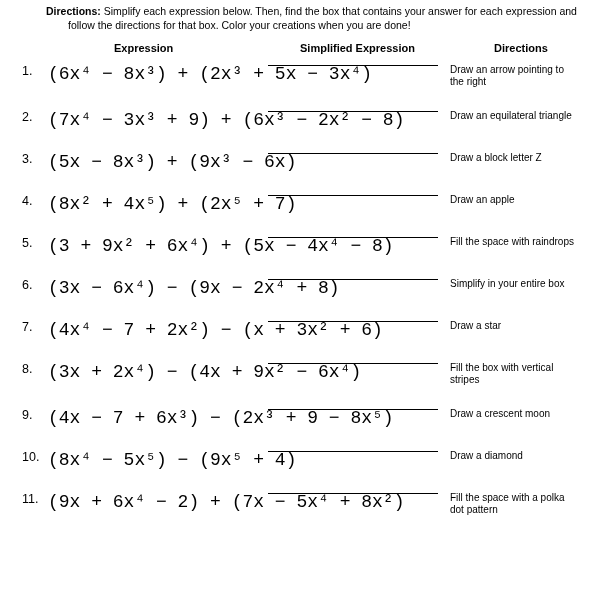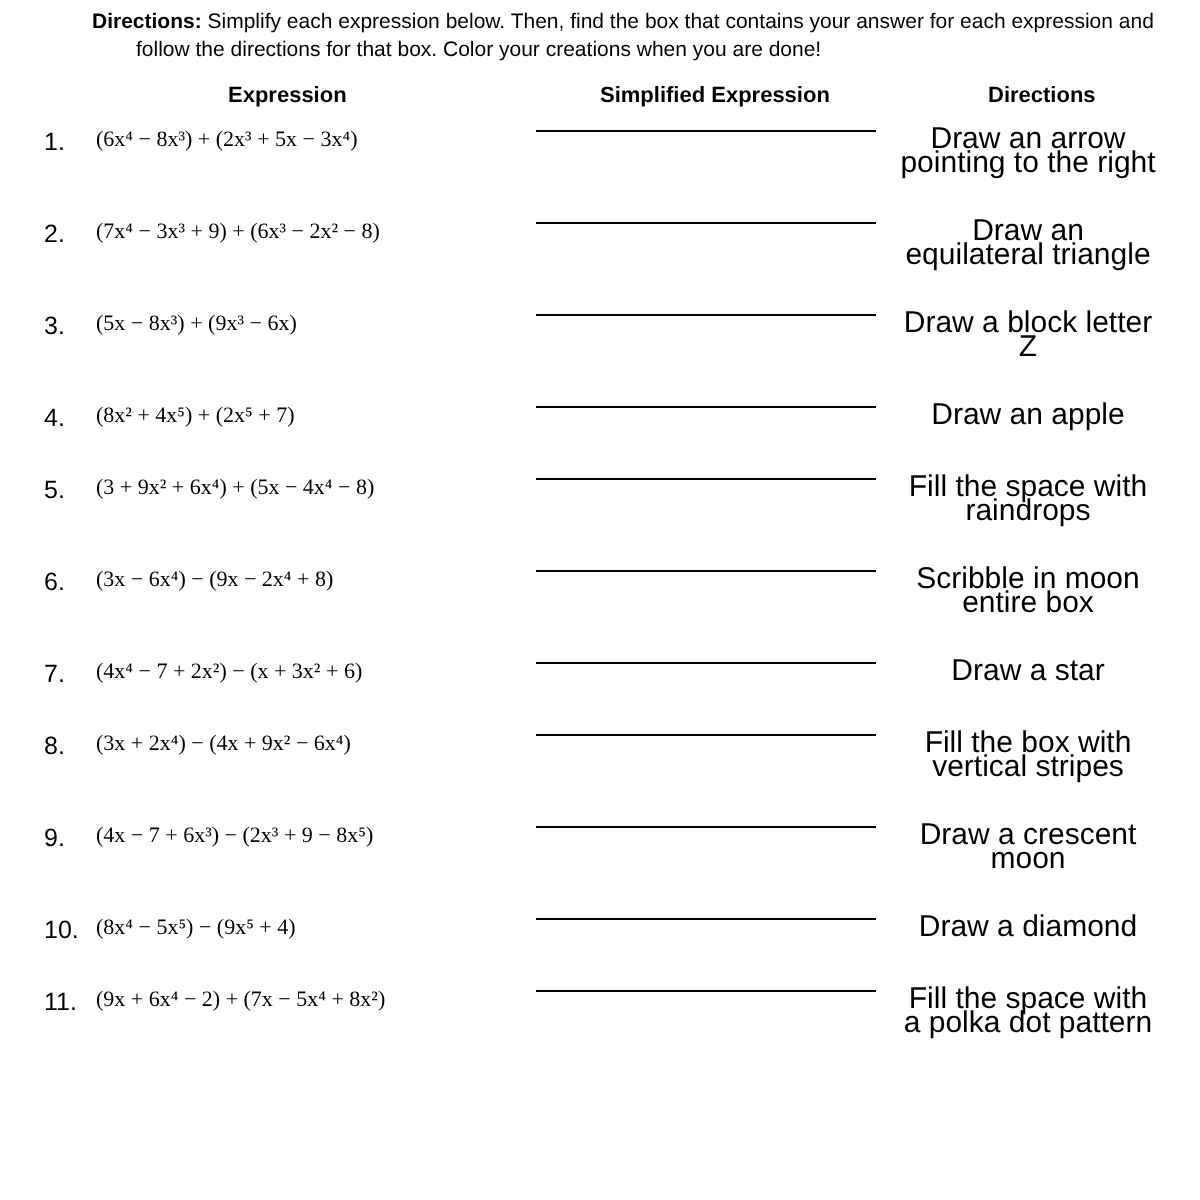--- a/index.html
+++ b/index.html
@@ -70,39 +70,38 @@
   .c-dir {
     width: 128px;
   }
   .row-num {
     font-size: 12.5px;
     text-align: left;
     padding-top: 2px;
     white-space: nowrap;
   }
   .row-expr {
-    font-family: Liberation Serif, serif;
-    font-size: 11px;
+    font-family: Liberation Mono, monospace;
+    font-size: 18px;
     padding-top: 2px;
     white-space: nowrap;
   }
   .row-blank {
     padding-top: 14px;
   }
   .blank-line {
     border-bottom: 1px solid #000000;
     height: 1px;
     width: 170px;
     margin-left: 4px;
   }
   .row-dir {
-    font-size: 15px;
+    font-size: 10px;
     line-height: 12px;
     padding-top: 1px;
-    text-align: center;
   }
   .spacer-row td {
     height: 22px;
   }
 </style>
 </head>
 <body>
 
 <div class="page">
 
@@ -172,21 +171,21 @@
         </tr>
         <tr class="spacer-row">
           <td colspan="4"></td>
         </tr>
         <tr>
           <td class="c-num row-num">6.</td>
           <td class="c-expr row-expr">(3x − 6x⁴) − (9x − 2x⁴ + 8)</td>
           <td class="c-blank row-blank">
             <div class="blank-line"></div>
           </td>
-          <td class="c-dir row-dir">Scribble in moon entire box</td>
+          <td class="c-dir row-dir">Simplify in your entire box</td>
         </tr>
         <tr class="spacer-row">
           <td colspan="4"></td>
         </tr>
         <tr>
           <td class="c-num row-num">7.</td>
           <td class="c-expr row-expr">(4x⁴ − 7 + 2x²) − (x + 3x² + 6)</td>
           <td class="c-blank row-blank">
             <div class="blank-line"></div>
           </td>

